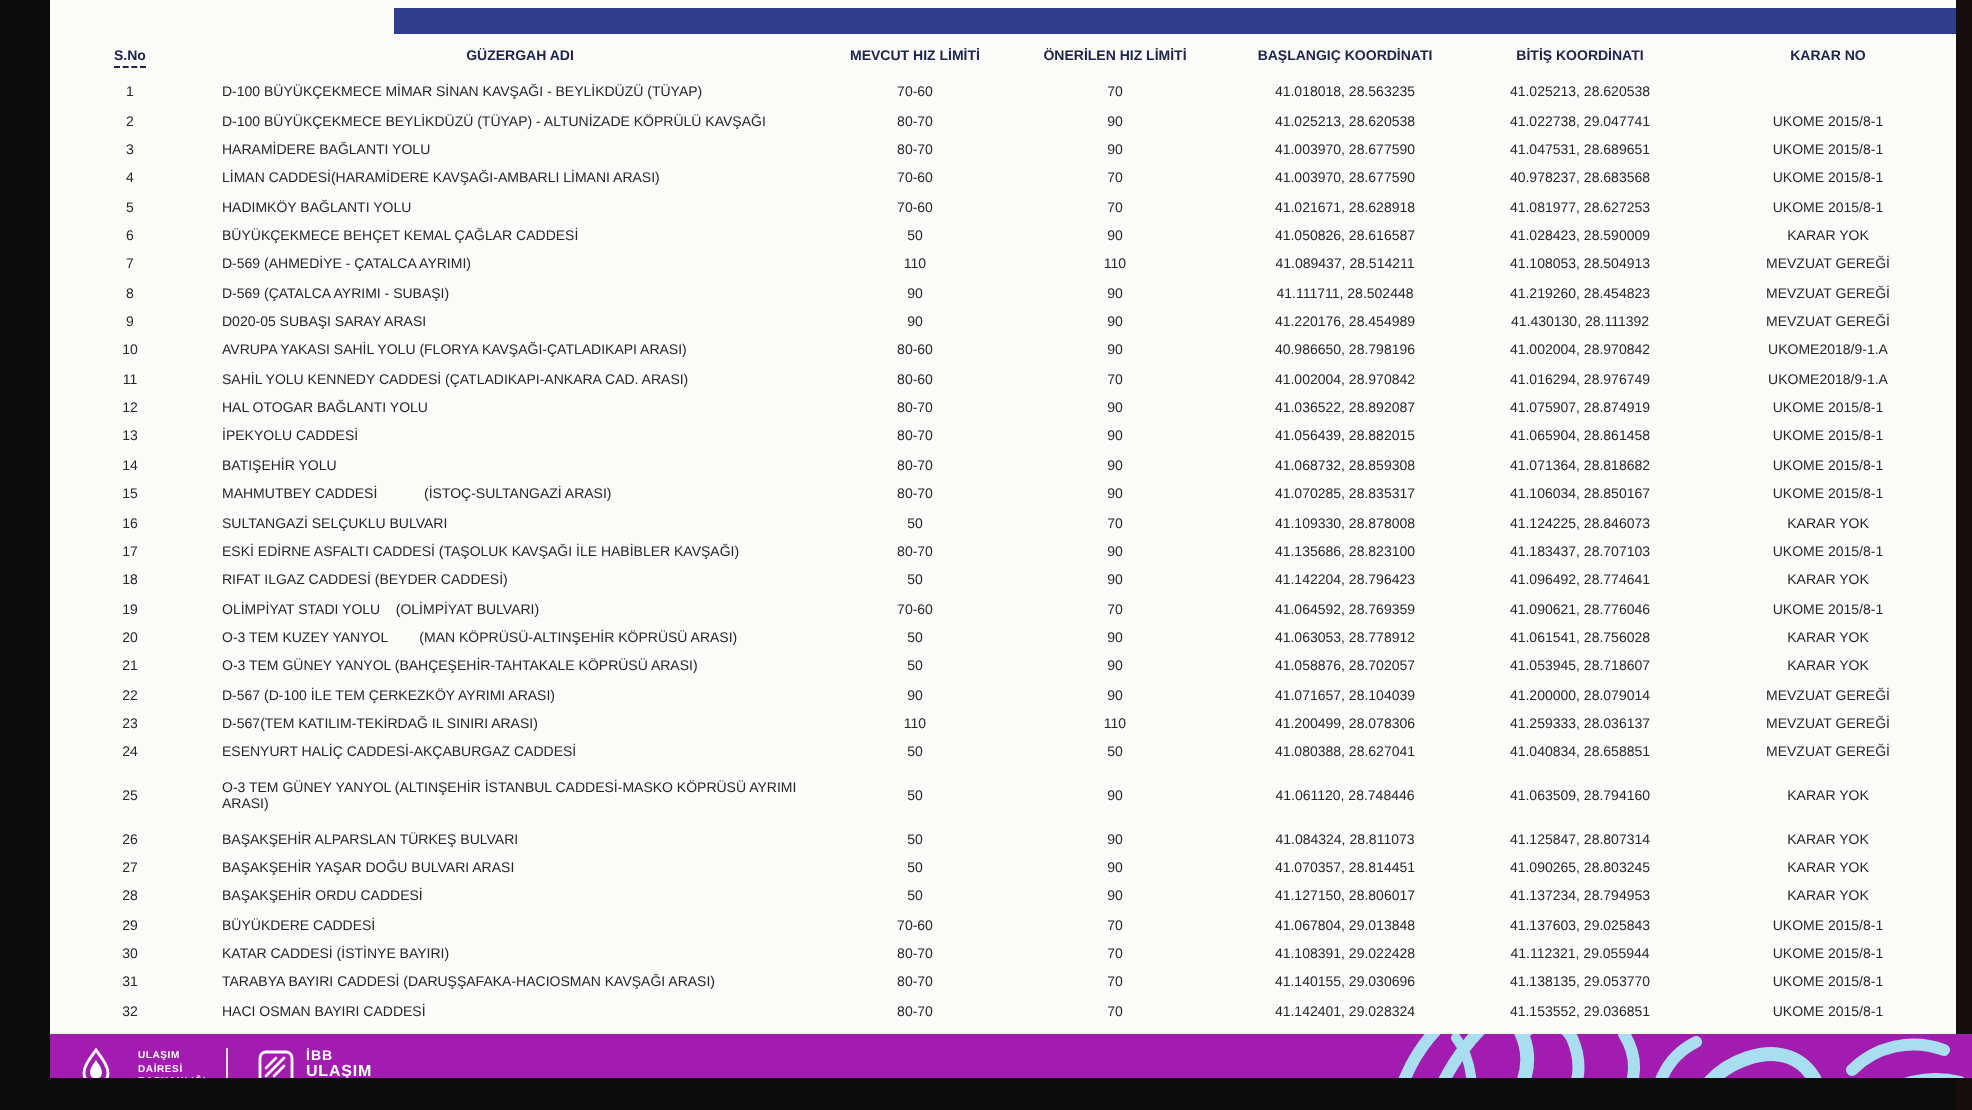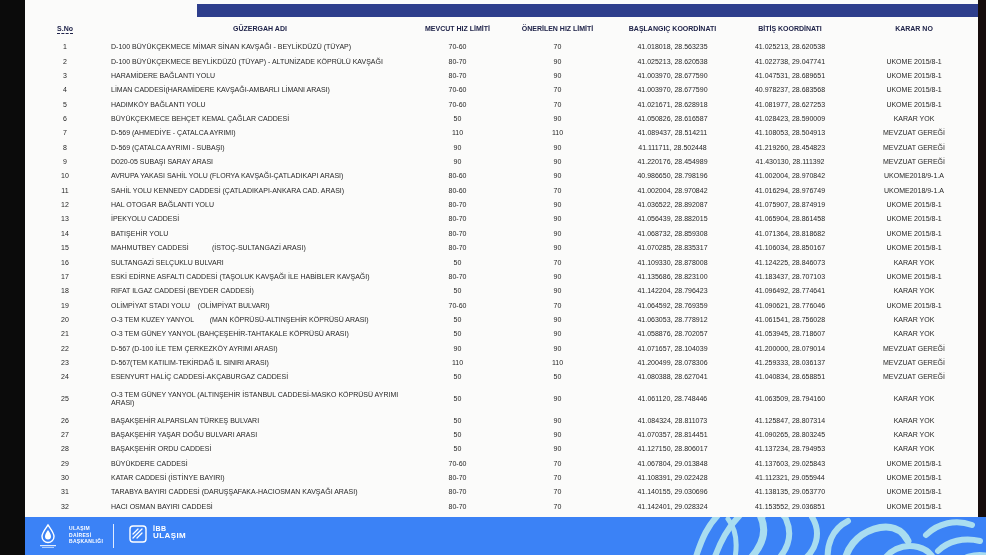--- a/index.html
+++ b/index.html
@@ -10,21 +10,21 @@
   .edge-right{position:absolute;right:0;top:0;width:8px;height:555px;background:#160d0d;}
   .topbar{position:absolute;left:197px;top:4px;width:781px;height:13px;background:#2e3e8c;}
   table.routes{position:absolute;left:25px;top:18px;width:953px;height:496px;
     border-collapse:collapse;table-layout:fixed;font-size:7px;color:#262626;}
   table.routes th{font-size:7px;font-weight:bold;color:#20244a;vertical-align:middle;
     padding:4px 0 6px 0;text-align:center;}
   table.routes th .u{border-bottom:1px dashed #20244a;padding-bottom:1px;}
   table.routes td{padding:0 2px;text-align:center;vertical-align:middle;line-height:1.15;}
   table.routes td.cell-route{text-align:left;padding-left:6px;padding-right:6px;}
   thead tr{height:22px;}
-  .footer{position:absolute;left:25px;top:517px;width:961px;height:38px;background:#3b82f6;overflow:hidden;}
+  .footer{position:absolute;left:25px;top:517px;width:961px;height:22px;background:#a21caf;overflow:hidden;}
   .footer .emblem{position:absolute;left:12px;top:6px;width:22px;height:26px;}
   .dept{position:absolute;left:44px;top:8px;color:#ffffff;font-size:5px;font-weight:bold;
     line-height:1.3;letter-spacing:.3px;}
   .divider{position:absolute;left:88px;top:7px;width:1px;height:24px;background:rgba(255,255,255,.85);}
   .brandbox{position:absolute;left:104px;top:8px;width:18px;height:18px;}
   .brandtext{position:absolute;left:128px;top:8px;color:#ffffff;font-weight:bold;line-height:1;}
   .brandtext .l1{font-size:7px;letter-spacing:.5px;}
   .brandtext .l2{font-size:8px;letter-spacing:.4px;}
   .fingerprint{position:absolute;right:0;top:0;height:38px;}
 </style>

